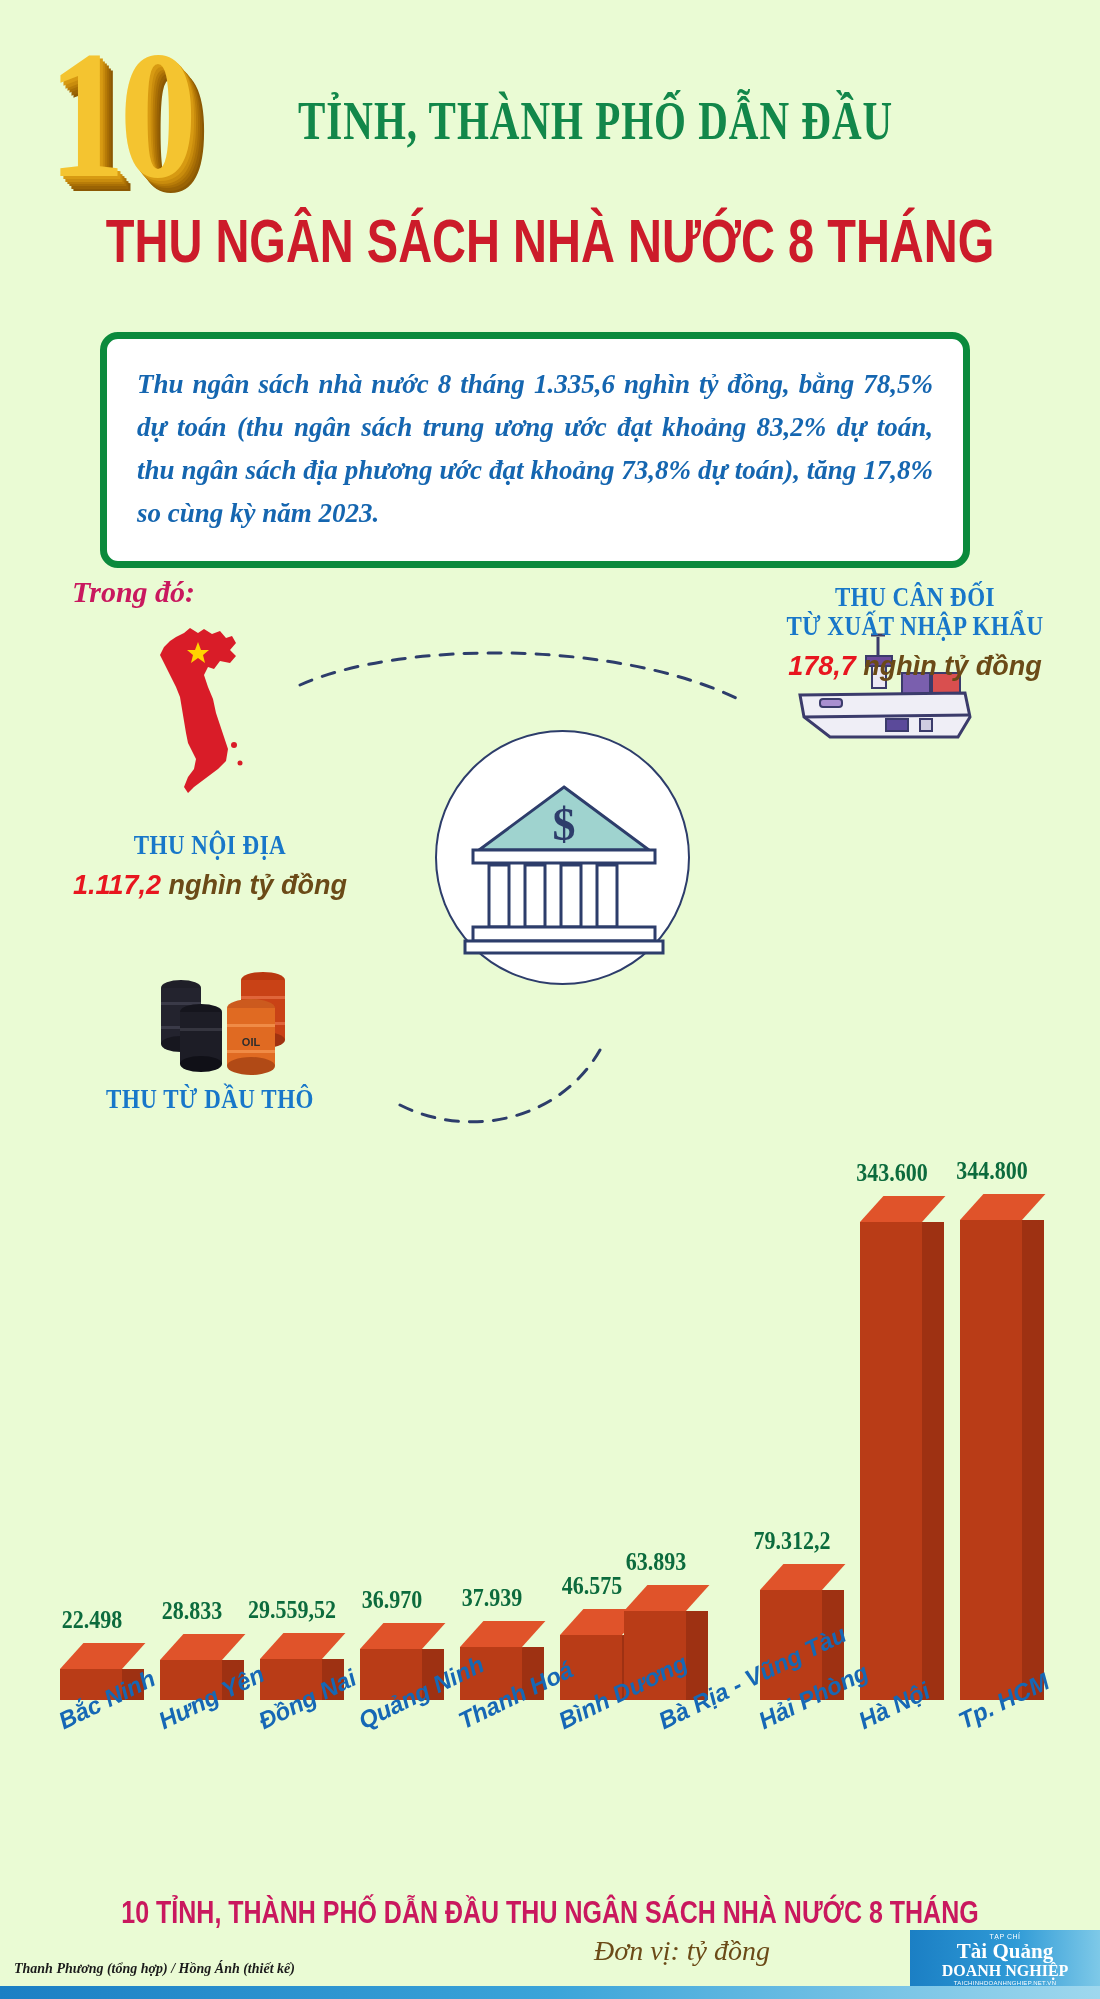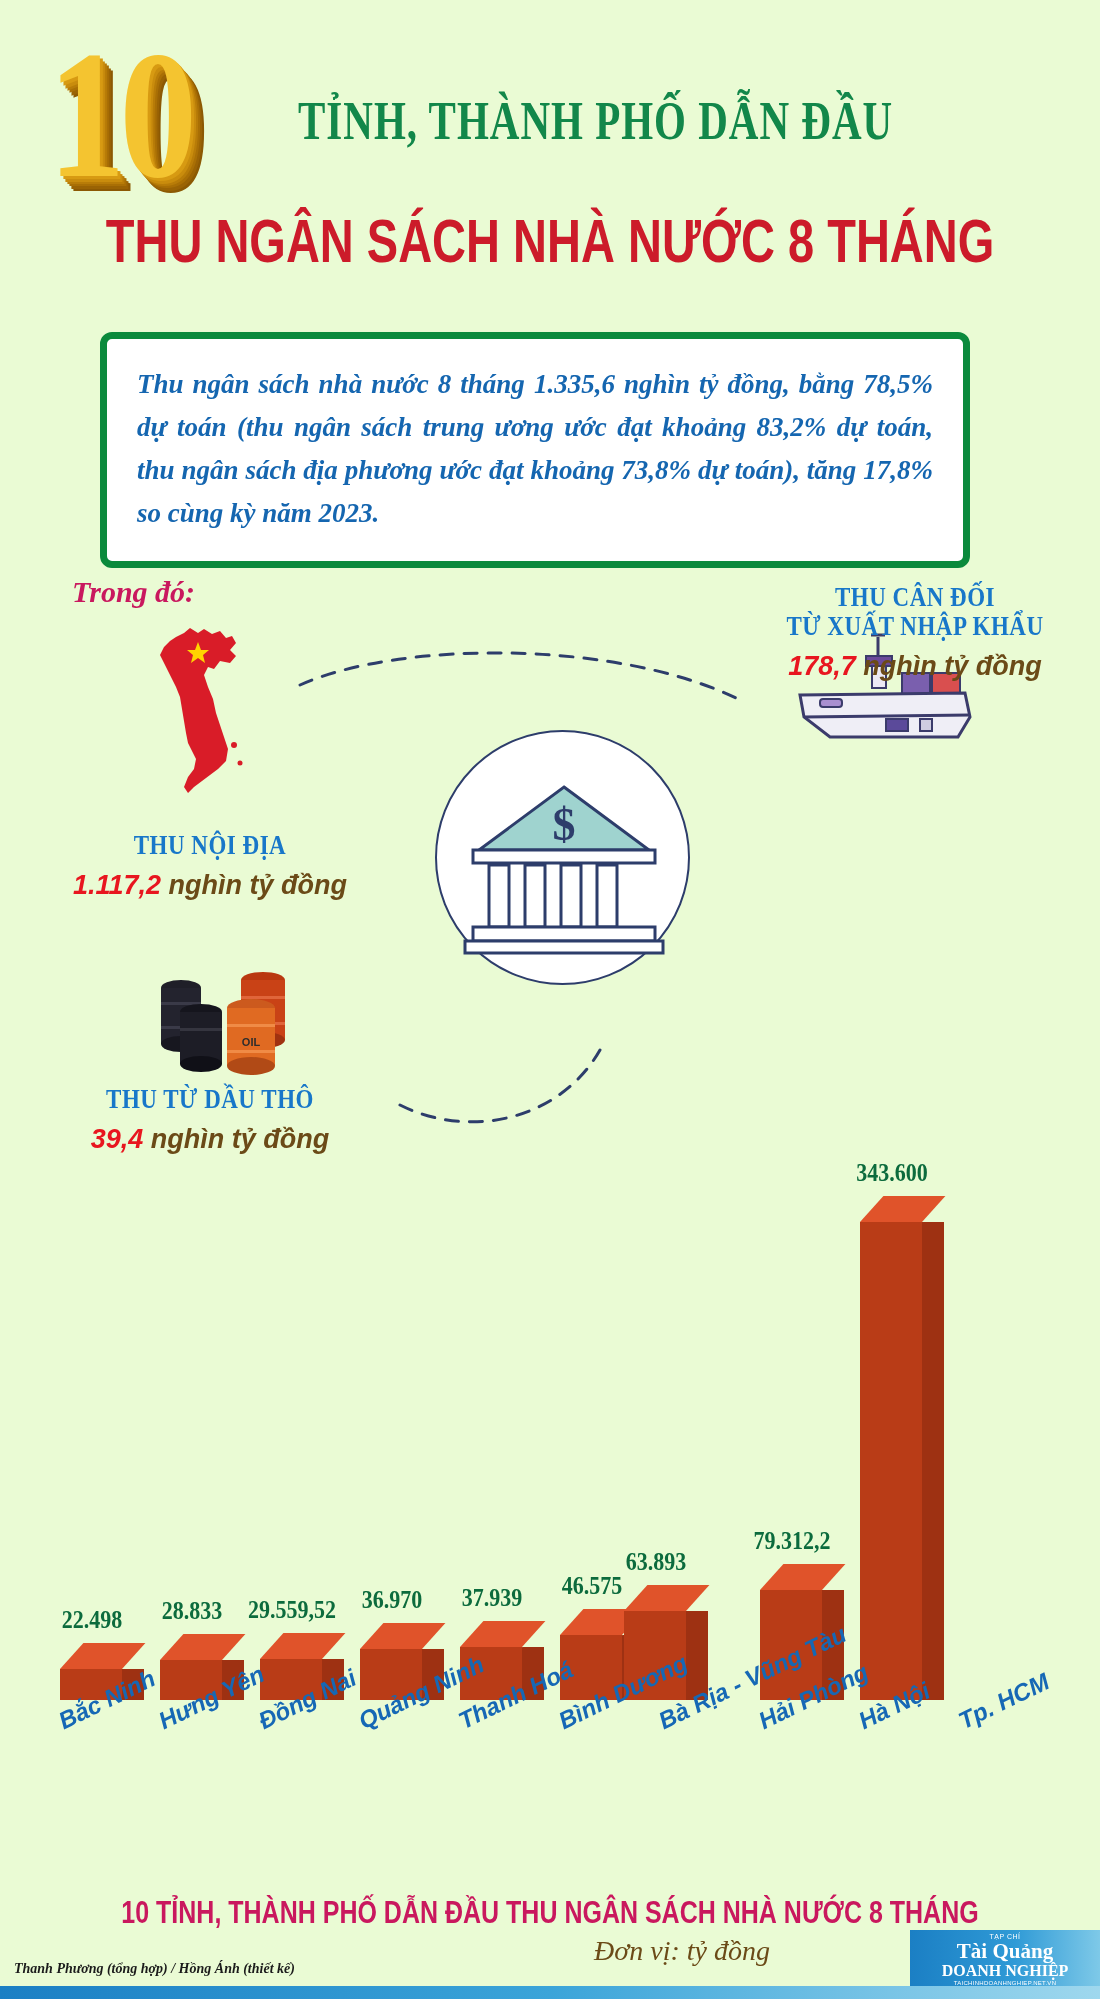--- a/index.html
+++ b/index.html
@@ -40,21 +40,21 @@
     font-family:"Liberation Sans",sans-serif;
     font-weight:bold;font-size:47px;
     color:#cc1b2a;letter-spacing:0px;
     transform:scaleY(1.3);transform-origin:center top;
     white-space:nowrap;
   }
 
   
   .intro-wrap{
     position:absolute;left:100px;top:332px;width:870px;
-    border:7px solid #0b8a3c;border-radius:12px;
+    border:7px solid #0b8a3c;border-radius:18px;
     background:#ffffff;
     box-sizing:border-box;
     padding:24px 30px 26px 30px;
   }
   .intro-text{
     font-family:"Liberation Serif",serif;
     font-style:italic;font-weight:bold;
     font-size:27px;line-height:43px;
     color:#1566b0;
     text-align:justify;
@@ -269,24 +269,20 @@
       <div class="cap">THU CÂN ĐỐI</div>
       <div class="cap">TỪ XUẤT NHẬP KHẨU</div>
       <div class="val">
         <b>178,7</b>
         <span>nghìn tỷ đồng</span>
       </div>
     </div>
 
     <div class="lbl lbl-dautho">
       <div class="cap">THU TỪ DẦU THÔ</div>
-      <div class="val">
-        <b>39,4</b>
-        <span>nghìn tỷ đồng</span>
-      </div>
     </div>
   </div>
 
   <div class="chart">
     <div class="bar-row" id="barRow">
         <div class="bar" style="left: 20px; height: 31.3197px;">
           <div class="front" style="height: 31.3197px;"></div>
           <div class="top" style="bottom: 31.3197px;"></div>
           <div class="side" style="height: 31.3197px; clip-path: polygon(0px 0px, 100% -26px, 100% 100%, 0px 100%); background: rgb(158, 49, 18);"></div>
           <div class="vlabel" style="bottom: 65.3197px;">22.498</div>
@@ -331,20 +327,26 @@
           <div class="front" style="height: 110.411px;"></div>
           <div class="top" style="bottom: 110.411px;"></div>
           <div class="side" style="height: 110.411px; clip-path: polygon(0px 0px, 100% -26px, 100% 100%, 0px 100%); background: rgb(158, 49, 18);"></div>
           <div class="vlabel" style="bottom: 144.411px;">79.312,2</div>
         </div>
         <div class="bar" style="left: 820px; height: 478.329px;">
           <div class="front" style="height: 478.329px;"></div>
           <div class="top" style="bottom: 478.329px;"></div>
           <div class="side" style="height: 478.329px; clip-path: polygon(0px 0px, 100% -26px, 100% 100%, 0px 100%); background: rgb(158, 49, 18);"></div>
           <div class="vlabel" style="bottom: 512.329px;">343.600</div>
+        </div>
+        <div class="bar" style="left: 920px; height: 480px;">
+          <div class="front" style="height: 480px;"></div>
+          <div class="top" style="bottom: 480px;"></div>
+          <div class="side" style="height: 480px; clip-path: polygon(0px 0px, 100% -26px, 100% 100%, 0px 100%); background: rgb(158, 49, 18);"></div>
+          <div class="vlabel" style="bottom: 514px;">344.800</div>
         </div>
       </div>
     <div id="xlabels">
         <div class="xlabel" style="left: 54px; top: 560px;">Bắc Ninh</div>
         <div class="xlabel" style="left: 154px; top: 560px;">Hưng Yên</div>
         <div class="xlabel" style="left: 254px; top: 560px;">Đồng Nai</div>
         <div class="xlabel" style="left: 354px; top: 560px;">Quảng Ninh</div>
         <div class="xlabel" style="left: 454px; top: 560px;">Thanh Hoá</div>
         <div class="xlabel" style="left: 554px; top: 560px;">Bình Dương</div>
         <div class="xlabel" style="left: 654px; top: 560px;">Bà Rịa - Vũng Tàu</div>

